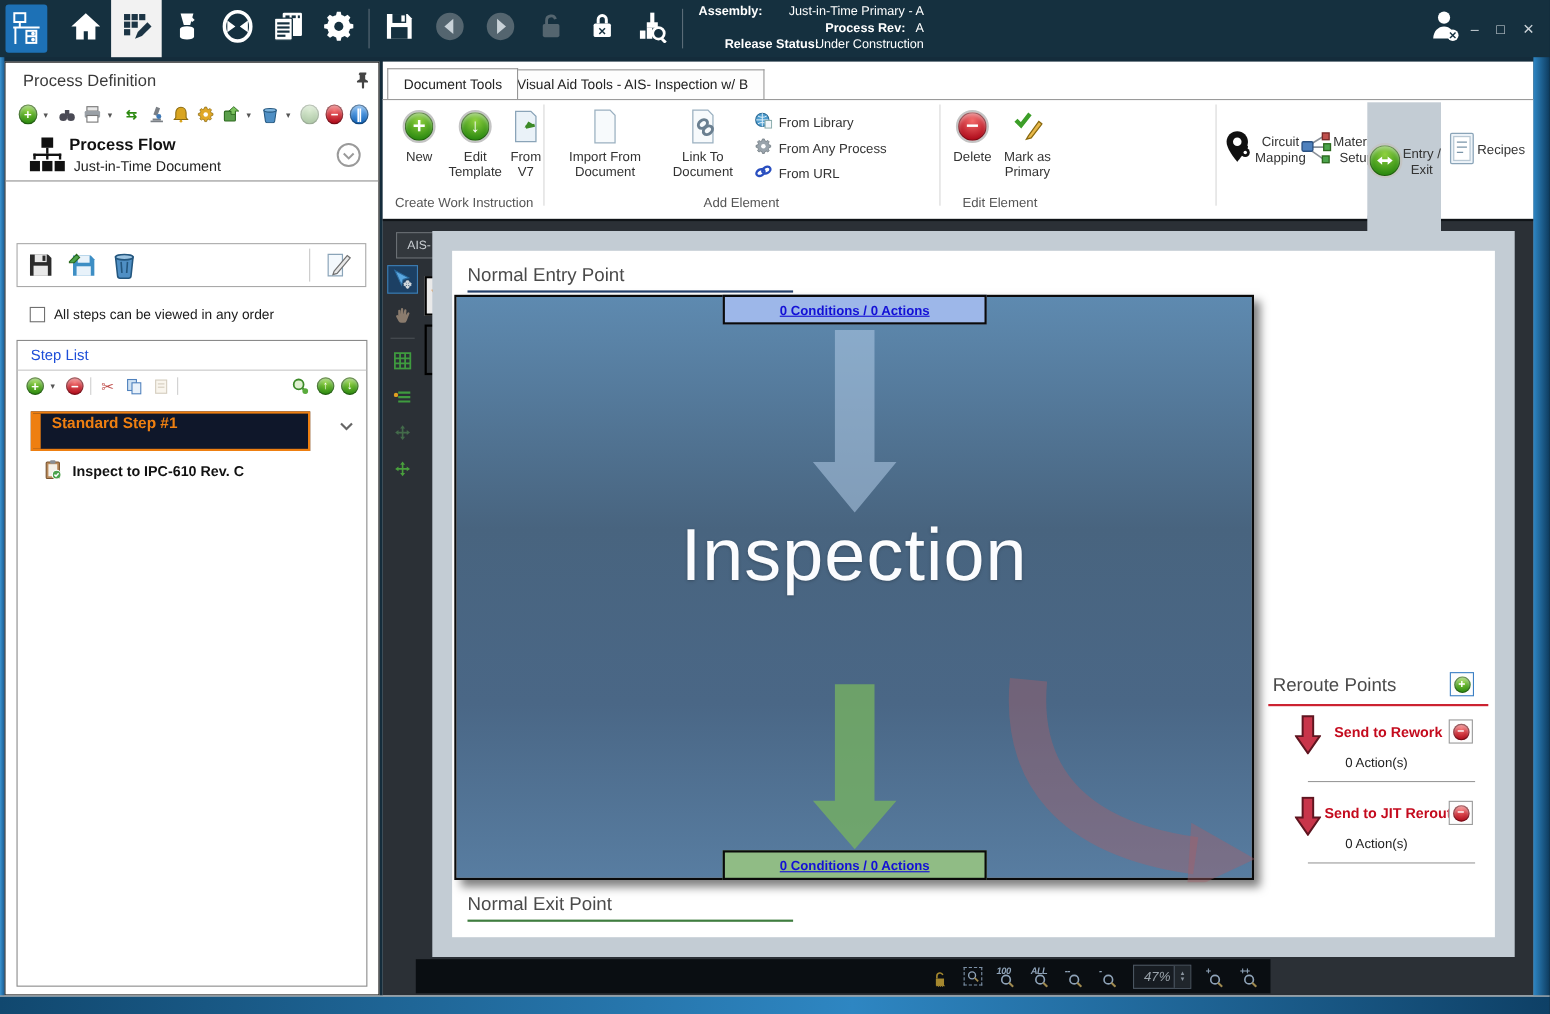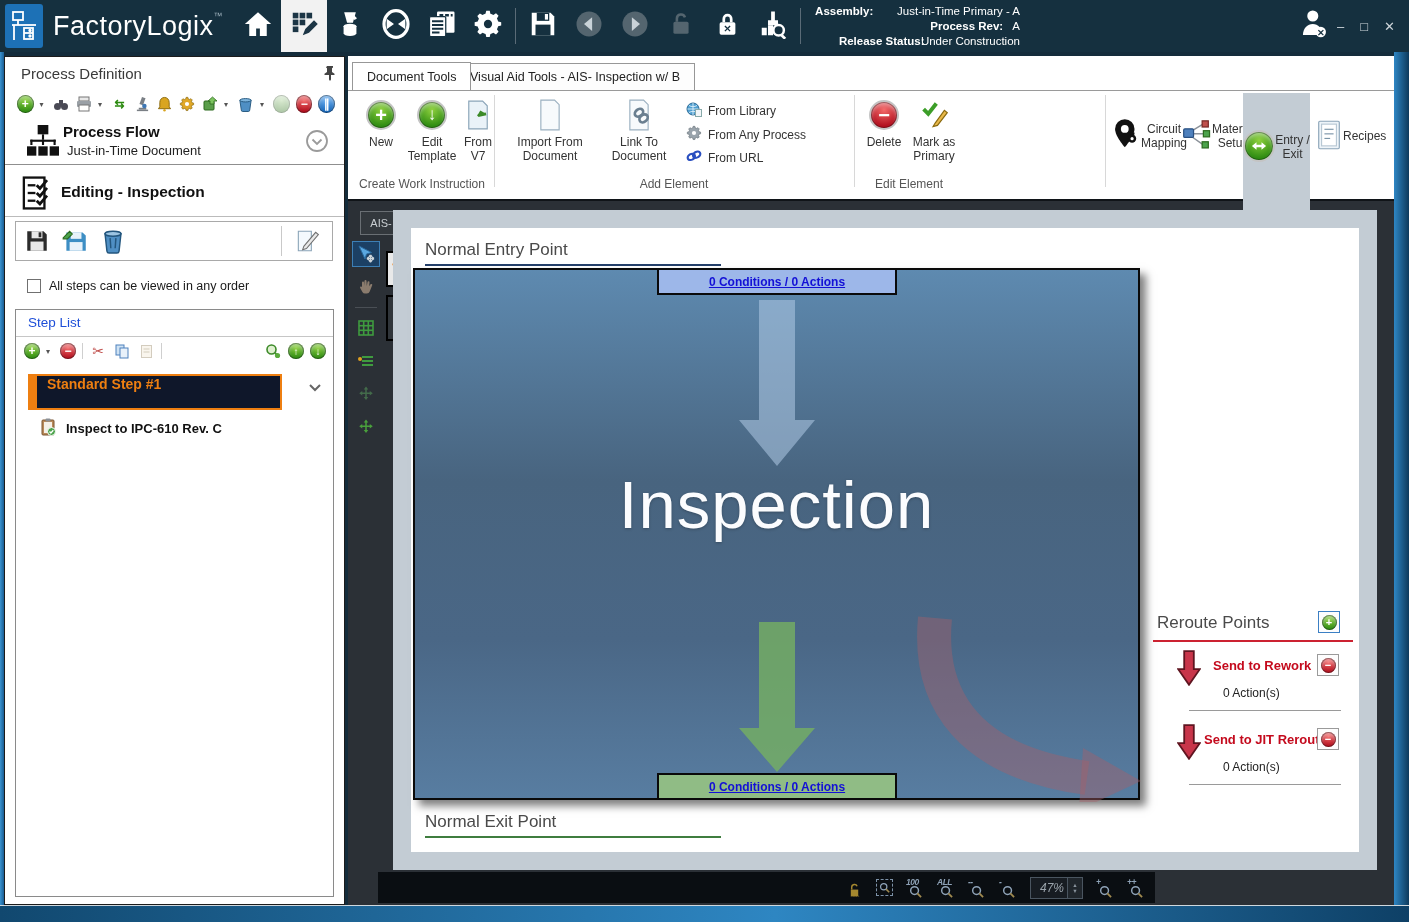--- a/index.html
+++ b/index.html
@@ -122,21 +122,20 @@
             <line x1="7" y1="9" x2="7" y2="14"></line>
             <line x1="1" y1="14" x2="25" y2="14"></line>
             <line x1="3" y1="14" x2="3" y2="29"></line>
             <rect x="13" y="17" width="9" height="11"></rect>
             <line x1="13" y1="22" x2="22" y2="22"></line>
             <circle cx="19" cy="19.5" r="0.8" fill="#fff"></circle>
             <circle cx="19" cy="25" r="0.8" fill="#fff"></circle>
           </g>
         </svg>
     </div>
-    <div class="appname"><span>FactoryLogix</span><span class="tm">™</span></div>
 
     <div class="tb-ic" style="margin-left:12px;">
       <span><svg width="30" height="30" viewBox="0 0 24 24">
             <path d="M12 2.5 1.5 12H5v9.5h5.5v-6h3v6H19V12h3.5z" fill="#fff"></path>
           </svg></span>
     </div>
     <div class="tb-ic sel">
       <span><svg width="30" height="30" viewBox="0 0 24 24">
             <g fill="#1c3545">
               <rect x="3" y="3" width="4.5" height="4.5"></rect>
@@ -355,34 +354,20 @@
             </g>
           </svg></span>
       <div class="pf-title">Process Flow</div>
       <div class="pf-sub">Just-in-Time Document</div>
       <span style="position:absolute;left:300px;top:10px;"><svg width="24" height="24" viewBox="0 0 24 24">
             <circle cx="12" cy="12" r="10" fill="none" stroke="#9a9a9a" stroke-width="1.8"></circle>
             <path d="M7.5 10.5 12 15l4.5-4.5" fill="none" stroke="#9a9a9a" stroke-width="1.8"></path>
           </svg></span>
     </div>
 
-    <div class="ed-row">
-      <span style="position:absolute;left:16px;top:6px;"><svg width="34" height="36" viewBox="0 0 26 28">
-            <g stroke="#111" stroke-width="1.8" fill="#fff">
-              <rect x="2" y="2" width="16" height="24"></rect>
-              <line x1="5" y1="8" x2="11" y2="8"></line>
-              <line x1="5" y1="14" x2="11" y2="14"></line>
-              <line x1="5" y1="20" x2="11" y2="20"></line>
-              <path d="M12 8l2.5 2.5L20 4" fill="none" stroke-width="2.2"></path>
-              <path d="M12 14l2.5 2.5L20 10" fill="none" stroke-width="2.2"></path>
-              <path d="M12 20l2.5 2.5L20 16" fill="none" stroke-width="2.2"></path>
-            </g>
-          </svg></span>
-      <div class="ed-title">Editing - Inspection</div>
-    </div>
 
     <div class="btnbox">
       <span class="bb-btn">
           <svg width="26" height="26" viewBox="0 0 24 24">
             <path d="M3 3h15l3 3v15H3z" fill="#2b2b2b"></path>
             <rect x="7" y="3" width="10" height="6.5" fill="#e8e8e8"></rect>
             <rect x="13.5" y="4" width="2.5" height="4.5" fill="#2b2b2b"></rect>
             <rect x="6" y="12.5" width="12" height="8.5" fill="#e8e8e8"></rect>
           </svg>
         </span>

